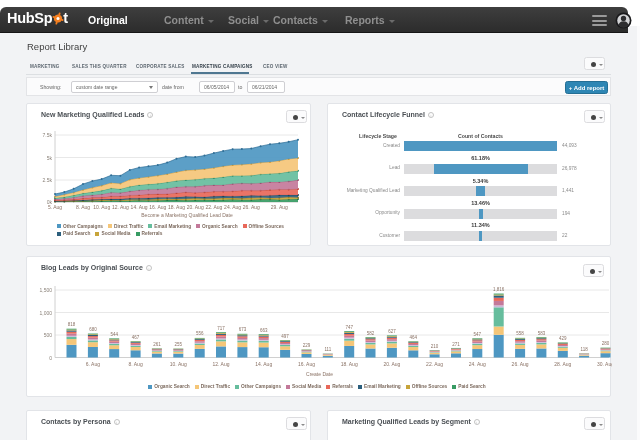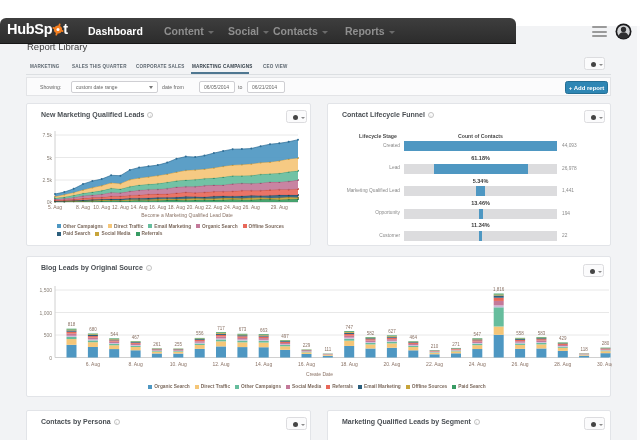--- a/index.html
+++ b/index.html
@@ -1,18 +1,18 @@
 <!DOCTYPE html>
 <html><head><meta charset="utf-8"><style>
 * { margin:0; padding:0; box-sizing:border-box; }
 html,body { width:640px; height:440px; overflow:hidden; background:#fff;
   font-family:"Liberation Sans", sans-serif; }
 .page { position:absolute; left:0; top:26px; width:640px; height:414px; background:#f2f3f5; }
 .rstrip { position:absolute; left:637px; top:26px; width:3px; height:414px; background:#fbfbfc; }
-.nav { position:absolute; left:0; top:18px; width:516px; height:26px;
+.nav { position:absolute; left:0; top:7px; width:628px; height:26px;
   background:linear-gradient(#3e3e3e,#2c2c2c); border-radius:6px 6px 0 0;
   border-bottom:1px solid #161616; }
 .logo { position:absolute; left:7px; top:3px; color:#fff; font-size:14.5px; font-weight:bold; letter-spacing:-0.3px; }
 .navitem { position:absolute; top:7px; font-size:10.5px; font-weight:bold; color:#8f8f8f; }
 .navon { color:#fff; }
 .caret { display:inline-block; width:0; height:0; border-left:3px solid transparent;
   border-right:3px solid transparent; border-top:3.5px solid #6b6b6b; margin-left:4px; vertical-align:middle; }
 .hline { position:absolute; width:15px; height:2px; background:#9a9a9a; border-radius:1px; }
 h1.rl { position:absolute; left:27px; top:41px; font-size:9.5px; font-weight:normal; color:#3f3f3f; }
 .tab { position:absolute; top:64px; font-size:4.6px; font-weight:bold; color:#5d6770; letter-spacing:0.2px; }
@@ -46,21 +46,21 @@
   <div class="logo">HubSp<svg width="12" height="13" viewBox="0 0 24 26" style="vertical-align:-2px;margin:0 -0.5px">
         <g fill="#f47f20" transform="rotate(18 12 13)">
           <rect x="10.2" y="0.5" width="3.6" height="6" rx="1.6"></rect>
           <rect x="10.2" y="19.5" width="3.6" height="6" rx="1.6"></rect>
           <rect x="0.5" y="11.2" width="6" height="3.6" rx="1.6"></rect>
           <rect x="17.5" y="11.2" width="6" height="3.6" rx="1.6"></rect>
           <circle cx="12" cy="13" r="8"></circle>
         </g>
         <circle cx="12" cy="13" r="3" fill="#fff"></circle>
       </svg>t</div>
-  <div class="navitem navon" style="left:88px">Dashboard</div>
+  <div class="navitem navon" style="left:88px">Original</div>
   <div class="navitem" style="left:164px">Content<span class="caret"></span></div>
   <div class="navitem" style="left:228px">Social<span class="caret"></span></div>
   <div class="navitem" style="left:273px">Contacts<span class="caret"></span></div>
   <div class="navitem" style="left:345px">Reports<span class="caret"></span></div>
   <div class="hline" style="left:592px;top:8px"></div>
   <div class="hline" style="left:592px;top:12.5px"></div>
   <div class="hline" style="left:592px;top:17px"></div>
   <svg width="17" height="17" style="position:absolute;left:615px;top:4.5px" viewBox="0 0 20 20">
     <circle cx="10" cy="10" r="9.4" fill="#1a1a1c"></circle>
     <circle cx="10" cy="10" r="7.4" fill="#d2d3d5"></circle>

